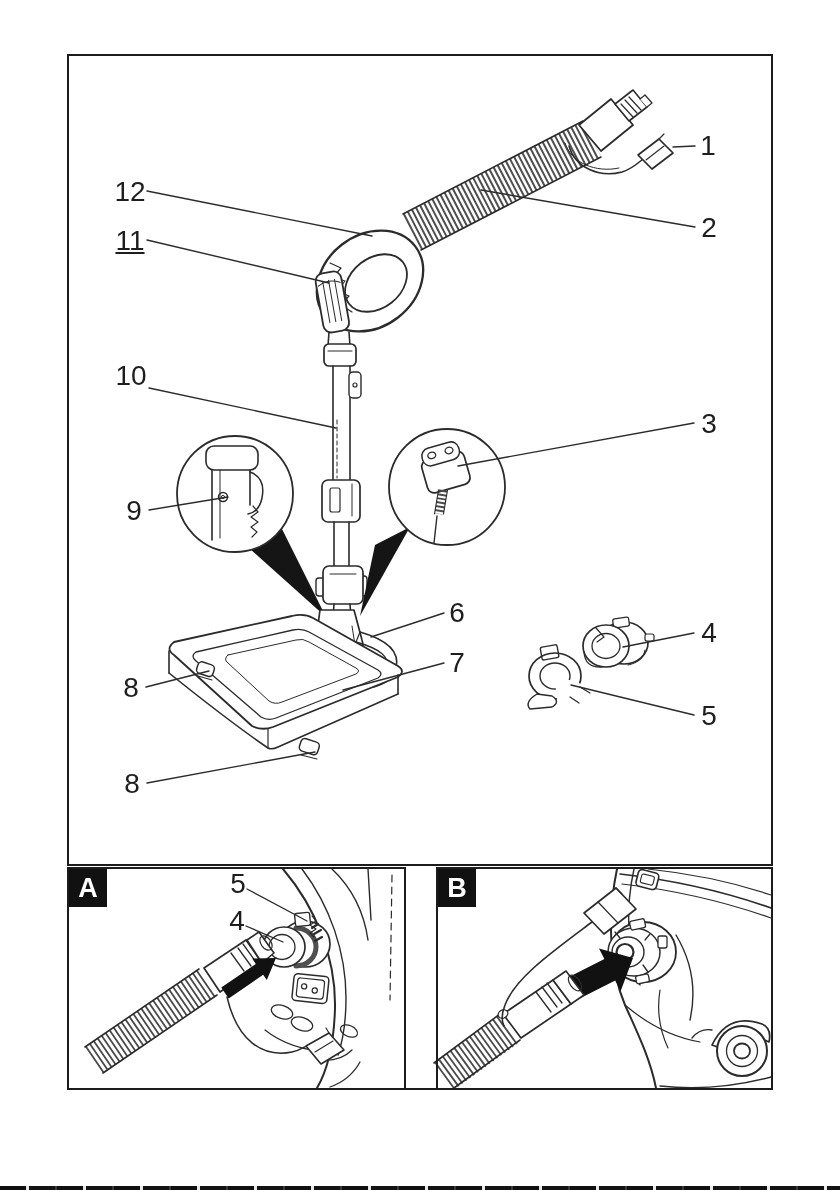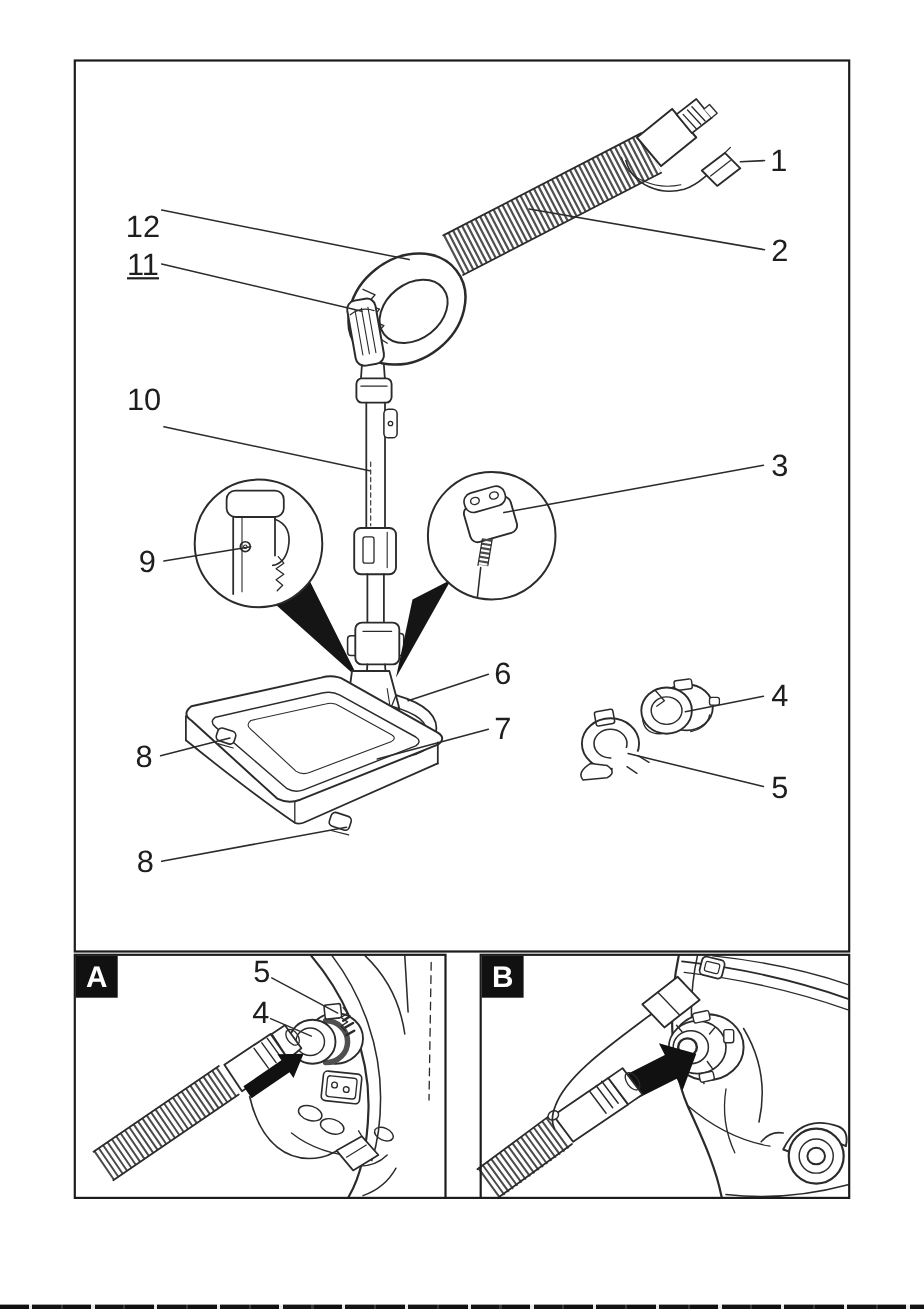--- a/index.html
+++ b/index.html
@@ -265,23 +265,23 @@
         <ellipse cx="742" cy="1051" rx="8" ry="7.5" fill="#fff" stroke-width="1.8"></ellipse>
       </g>
     </g>
   </svg>
 
   <div class="frame" style="left:67px;top:54px;width:706px;height:812px;"></div>
   <div class="frame" style="left:67px;top:867px;width:339px;height:223px;"></div>
   <div class="frame" style="left:436px;top:867px;width:337px;height:223px;"></div>
   <div style="position:absolute;left:404px;top:1088px;width:34px;height:2px;background:#1c1c1c;"></div>
 
-  <div class="callout" style="left:130px;top:206px;">12</div>
+  <div class="callout" style="left:130px;top:192px;">12</div>
   <div class="callout" style="left:130px;top:241px;text-decoration:underline;">11</div>
-  <div class="callout" style="left:131px;top:364px;text-align:center;">10</div>
+  <div class="callout" style="left:131px;top:376px;text-align:center;">10</div>
   <div class="callout" style="left:134px;top:511px;">9</div>
   <div class="callout" style="left:131px;top:688px;">8</div>
   <div class="callout" style="left:132px;top:784px;">8</div>
   <div class="callout" style="left:457px;top:613px;">6</div>
   <div class="callout" style="left:457px;top:663px;">7</div>
   <div class="callout" style="left:708px;top:146px;">1</div>
   <div class="callout" style="left:709px;top:228px;">2</div>
   <div class="callout" style="left:709px;top:424px;">3</div>
   <div class="callout" style="left:709px;top:633px;">4</div>
   <div class="callout" style="left:709px;top:716px;">5</div>

